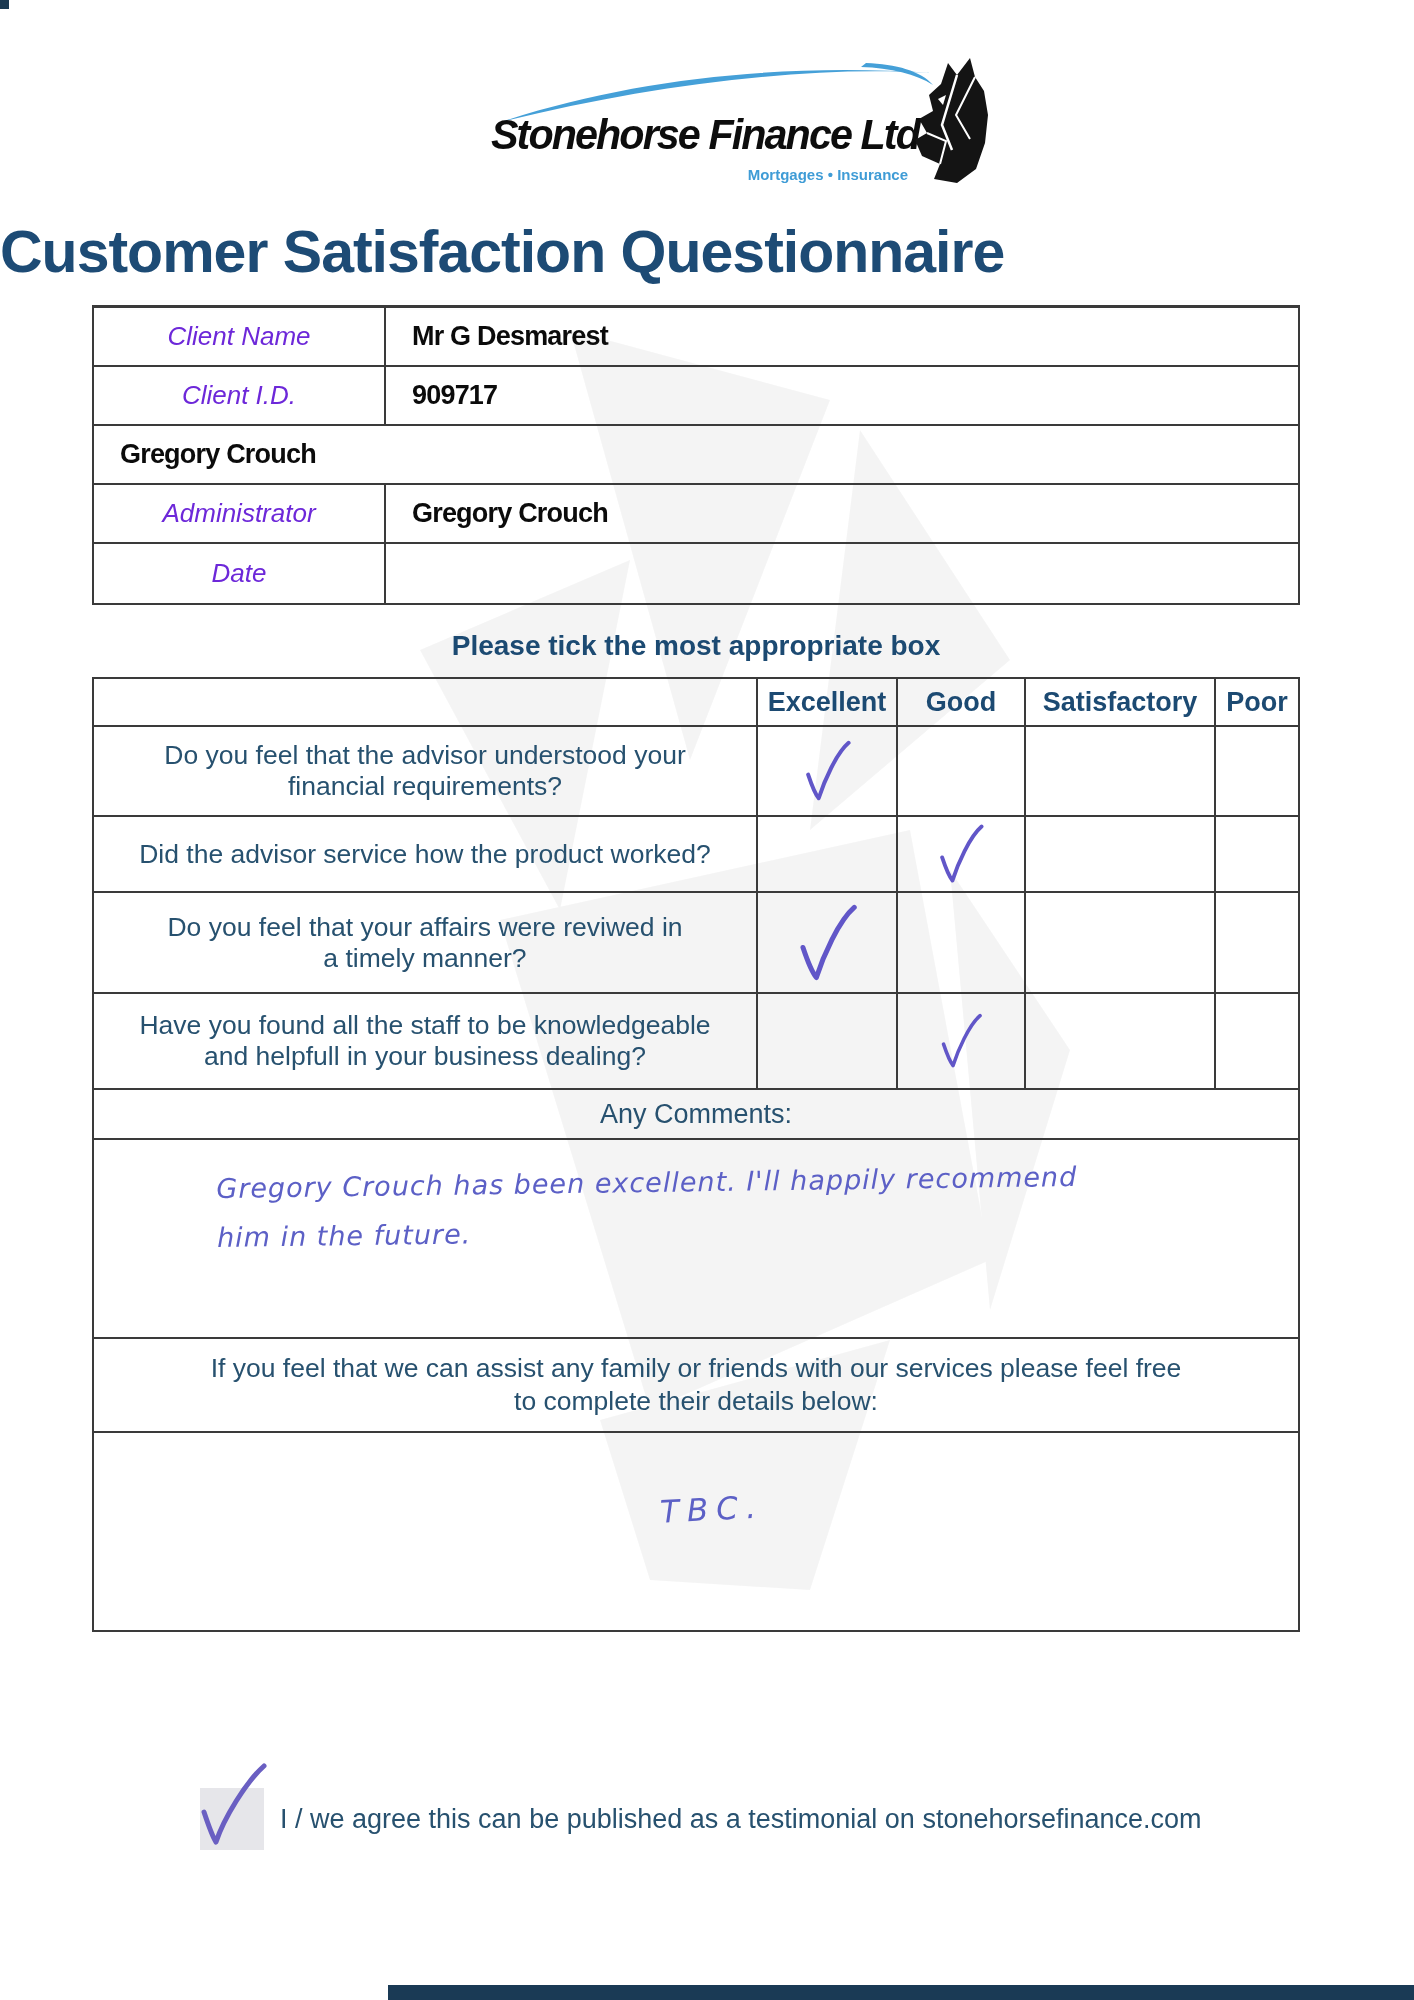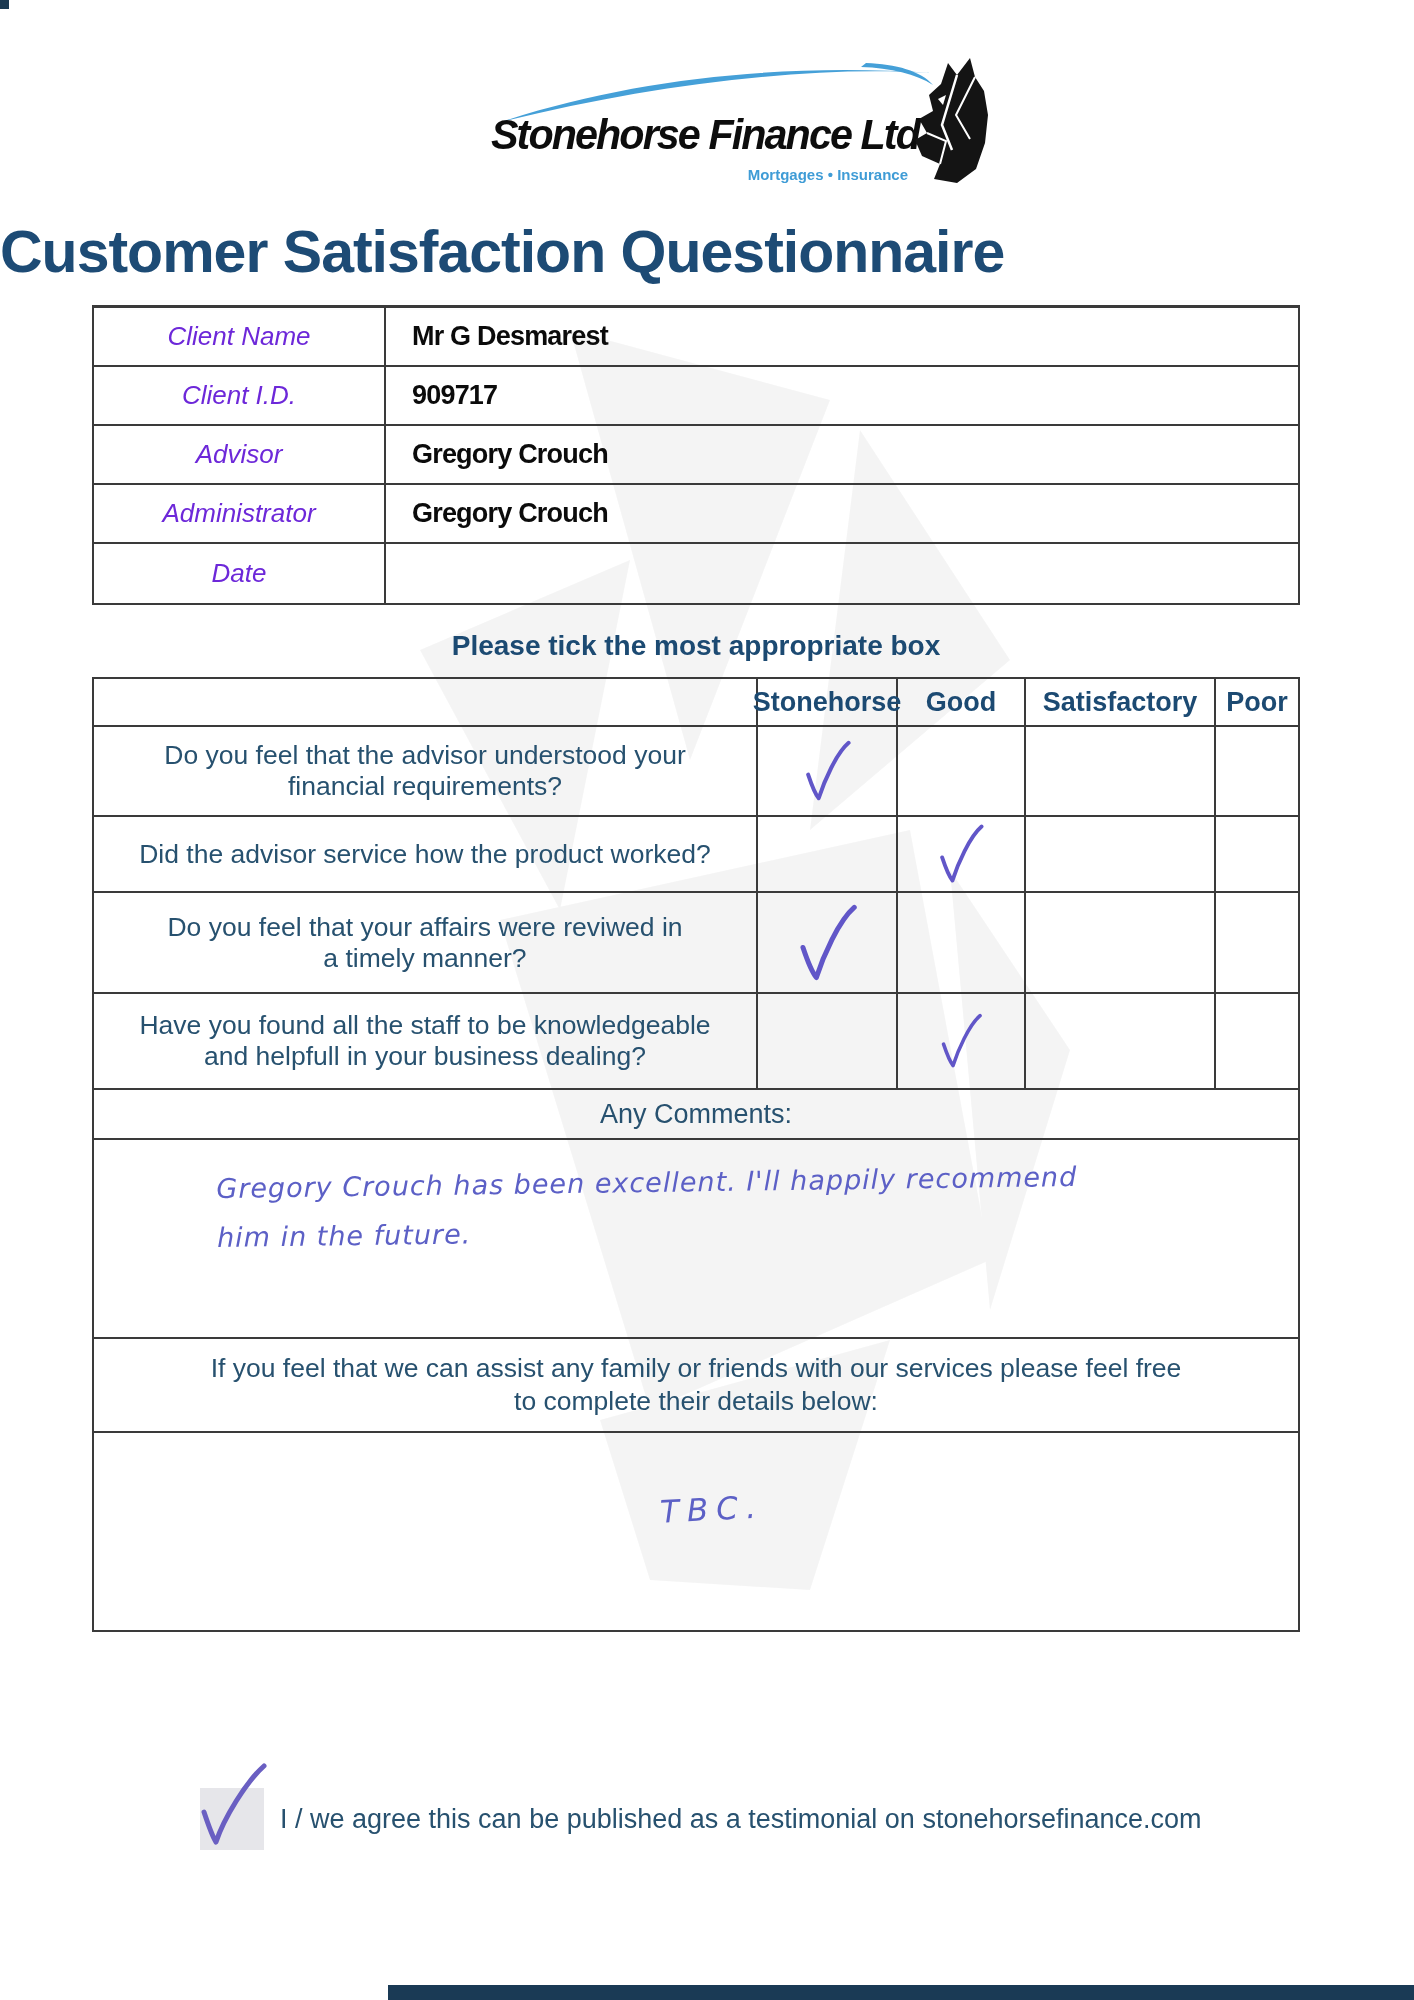--- a/index.html
+++ b/index.html
@@ -109,40 +109,39 @@
   <div class="client-table">
     <div class="ct-row">
       <div class="ct-label">Client Name</div>
       <div class="ct-value">Mr G Desmarest</div>
     </div>
     <div class="ct-row">
       <div class="ct-label">Client I.D.</div>
       <div class="ct-value">909717</div>
     </div>
     <div class="ct-row">
-      <div class="ct-label">Advisor</div>
       <div class="ct-value">Gregory Crouch</div>
     </div>
     <div class="ct-row">
       <div class="ct-label">Administrator</div>
       <div class="ct-value">Gregory Crouch</div>
     </div>
     <div class="ct-row">
       <div class="ct-label">Date</div>
       <div class="ct-value"></div>
     </div>
   </div>
 
   <div class="survey-instruction">Please tick the most appropriate box</div>
 
   <div class="survey-table">
 
     <div class="sv-row h-head">
       <div class="sv-cell"></div>
-      <div class="sv-cell sv-col-h">Stonehorse</div>
+      <div class="sv-cell sv-col-h">Excellent</div>
       <div class="sv-cell sv-col-h">Good</div>
       <div class="sv-cell sv-col-h">Satisfactory</div>
       <div class="sv-cell sv-col-h">Poor</div>
     </div>
 
     <div class="sv-row h-r0">
       <div class="sv-cell sv-q">Do you feel that the advisor understood your
 financial requirements?</div>
       <div class="sv-cell">
           <svg class="tick" viewBox="0 0 58 70" fill="none" style="height: 62px; width: 51px;">

